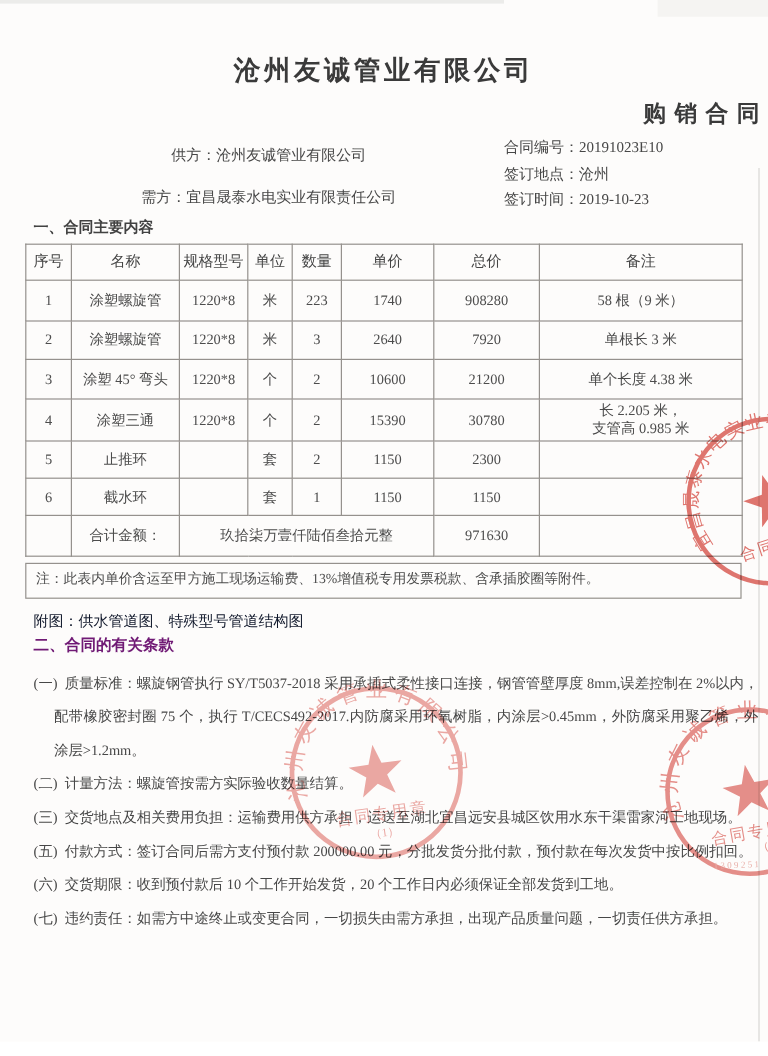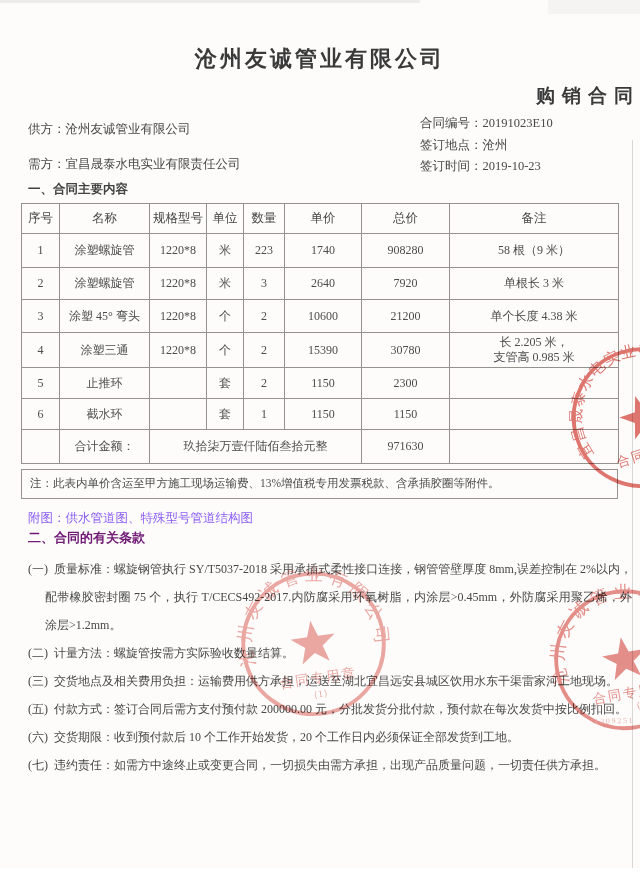--- a/index.html
+++ b/index.html
@@ -37,21 +37,21 @@
     margin-top: 9px;
     text-align: right;
     font-size: 19px; font-weight: 600; letter-spacing: 7px;
     color: #3a3a3a; line-height: 26px;
   }
   .parties-row {
     display: flex;
     margin: 4px 24px 0 28px;
     height: 66px;
   }
-  .parties-left { flex: 1 1 auto; }
+  .parties-left { flex: 1 1 auto; text-align: center; }
   .party-line { font-size: 12.5px; color: #474747; line-height: 18px; }
   .party-supplier { margin-top: 7px; }
   .party-buyer { margin-top: 17px; }
   .meta-block { width: 196px; flex: 0 0 auto; }
   .meta-line { font-size: 12.5px; color: #474747; line-height: 21.5px; }
   .section-heading {
     margin: 2px 28px 0;
     font-size: 12.5px; font-weight: 600; color: #424242; line-height: 17px;
   }
   table.items {
@@ -69,21 +69,21 @@
   table.items th { font-size: 12.5px; color: #454545; }
   td.remark-cell { white-space: pre-line; line-height: 15px; }
   .note-box {
     width: 597px; margin: 5px 0 0 21px;
     border: 1px solid #95918d;
     padding: 6px 8px 7px;
     font-size: 11.5px; color: #4c4c4c; line-height: 15px;
   }
   .attachment-line {
     margin: 11px 28px 0;
-    font-size: 12.5px; color: #8b5cf6; line-height: 17px;
+    font-size: 12.5px; color: #0f172a; line-height: 17px;
   }
   .section2-heading {
     margin: 2px 28px 0;
     font-size: 13px; font-weight: 600; color: #701a75; line-height: 18px;
   }
   .clauses { margin: 8px 8px 0 28px; }
   .clause {
     font-size: 12px; color: #474747;
     line-height: 28px;
     text-align: justify;

